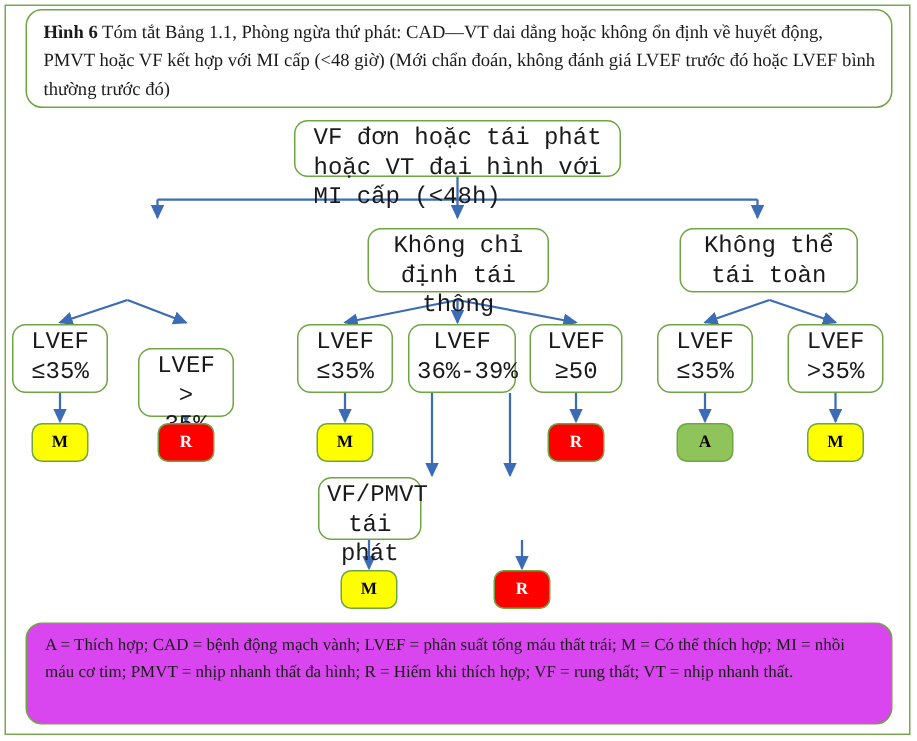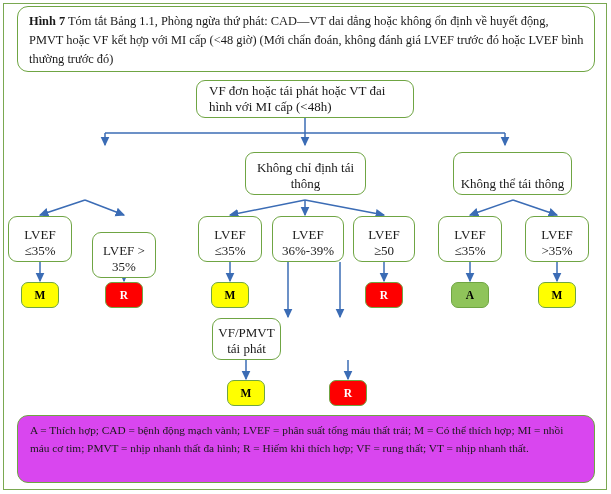--- a/index.html
+++ b/index.html
@@ -20,26 +20,27 @@
   }
 
   
   .node{
     position:absolute;
     box-sizing:border-box;
     border:1.3px solid #6fa543;
     border-radius:9px;
     background:#ffffff;
     display:flex;
-    align-items:flex-end;
+    align-items:flex-start;
     justify-content:center;
     text-align:center;
     line-height:1.22;
-    font-size:13px;
+    font-size:16px;
     padding:2px 5px;
+    font-family:Liberation Mono, monospace;
   }
   .node .txt{display:block;width:100%;}
 
   
   .caption{
     position:absolute;left:17px;top:6px;width:578px;height:66px;
     box-sizing:border-box;
     border:1.3px solid #6fa543;border-radius:11px;background:#fff;
     padding:5px 9px 4px 11px;
     font-size:12.4px;line-height:1.52;
@@ -74,21 +75,21 @@
   svg.wires{position:absolute;left:0;top:0;width:611px;height:494px;pointer-events:none;}
 </style>
 </head>
 <body>
 
 <div id="root">
 
   <div class="outer-frame"></div>
 
   <div class="caption">
-    <b>Hình 7</b><span> Tóm tắt Bảng 1.1, Phòng ngừa thứ phát: CAD—VT dai dẳng hoặc không ổn định về huyết động, PMVT hoặc VF kết hợp với MI cấp (&lt;48 giờ) (Mới chẩn đoán, không đánh giá LVEF trước đó hoặc LVEF bình thường trước đó)</span>
+    <b>Hình 6</b><span> Tóm tắt Bảng 1.1, Phòng ngừa thứ phát: CAD—VT dai dẳng hoặc không ổn định về huyết động, PMVT hoặc VF kết hợp với MI cấp (&lt;48 giờ) (Mới chẩn đoán, không đánh giá LVEF trước đó hoặc LVEF bình thường trước đó)</span>
   </div>
 
   <svg class="wires" viewBox="0 0 611 494">
     <defs>
       <marker id="ar" markerWidth="7" markerHeight="7" refX="5.6" refY="3" orient="auto">
         <path d="M0,0 L6.4,3 L0,6 z" fill="#3b6cb5"></path>
       </marker>
     </defs>
     <g stroke="#3b6cb5" stroke-width="1.5" fill="none">
 
@@ -126,21 +127,21 @@
   <div class="node" style="left:196px;top:80px;width:218px;height:38px;text-align:left;justify-content:flex-start;padding-left:12px;">
     <span class="txt">VF đơn hoặc tái phát hoặc VT đai hình với MI cấp (&lt;48h)</span>
   </div>
 
 
   <div class="node" style="left:245px;top:152px;width:121px;height:43px;">
     <span class="txt">Không chỉ định tái thông</span>
   </div>
 
   <div class="node" style="left:453px;top:152px;width:119px;height:43px;">
-    <span class="txt">Không thể tái thông</span>
+    <span class="txt">Không thể tái toàn</span>
   </div>
 
   <div class="node" style="left:8px;top:216px;width:64px;height:46px;">
     <span class="txt">
       <span>LVEF</span><br>
       <span>≤35%</span>
     </span>
   </div>
   <div class="node" style="left:92px;top:216px;width:64px;height:46px;margin-top:16px;">
     <span class="txt">

